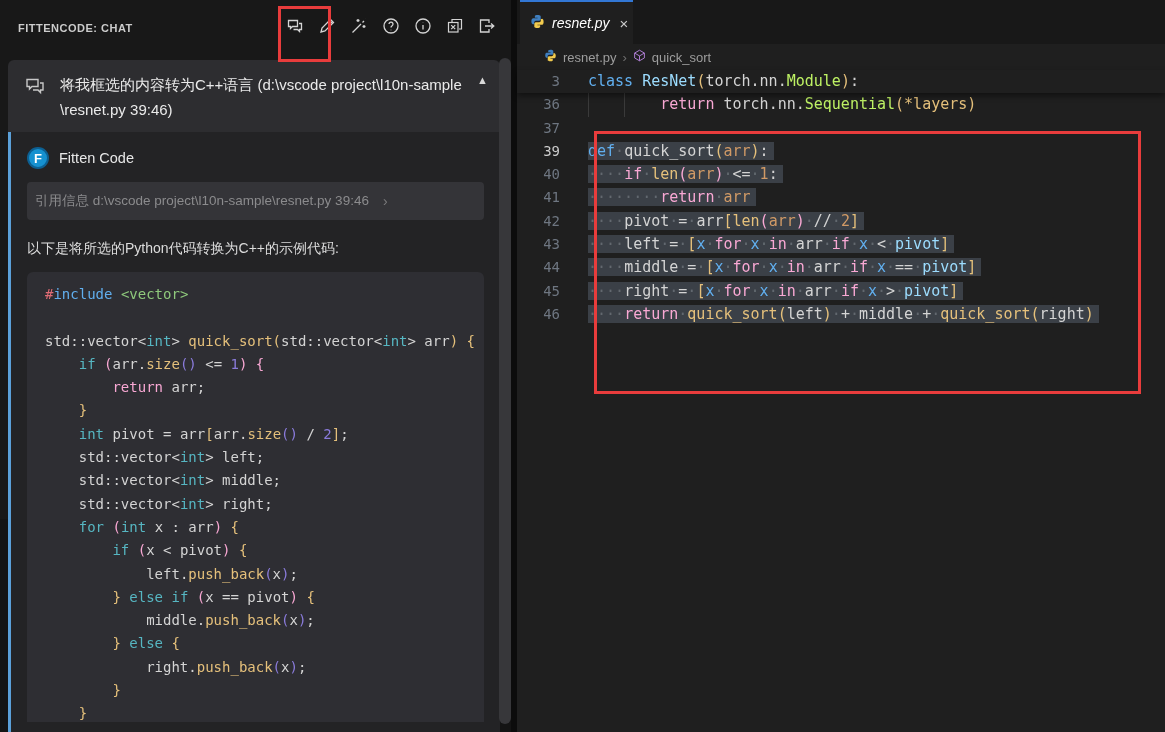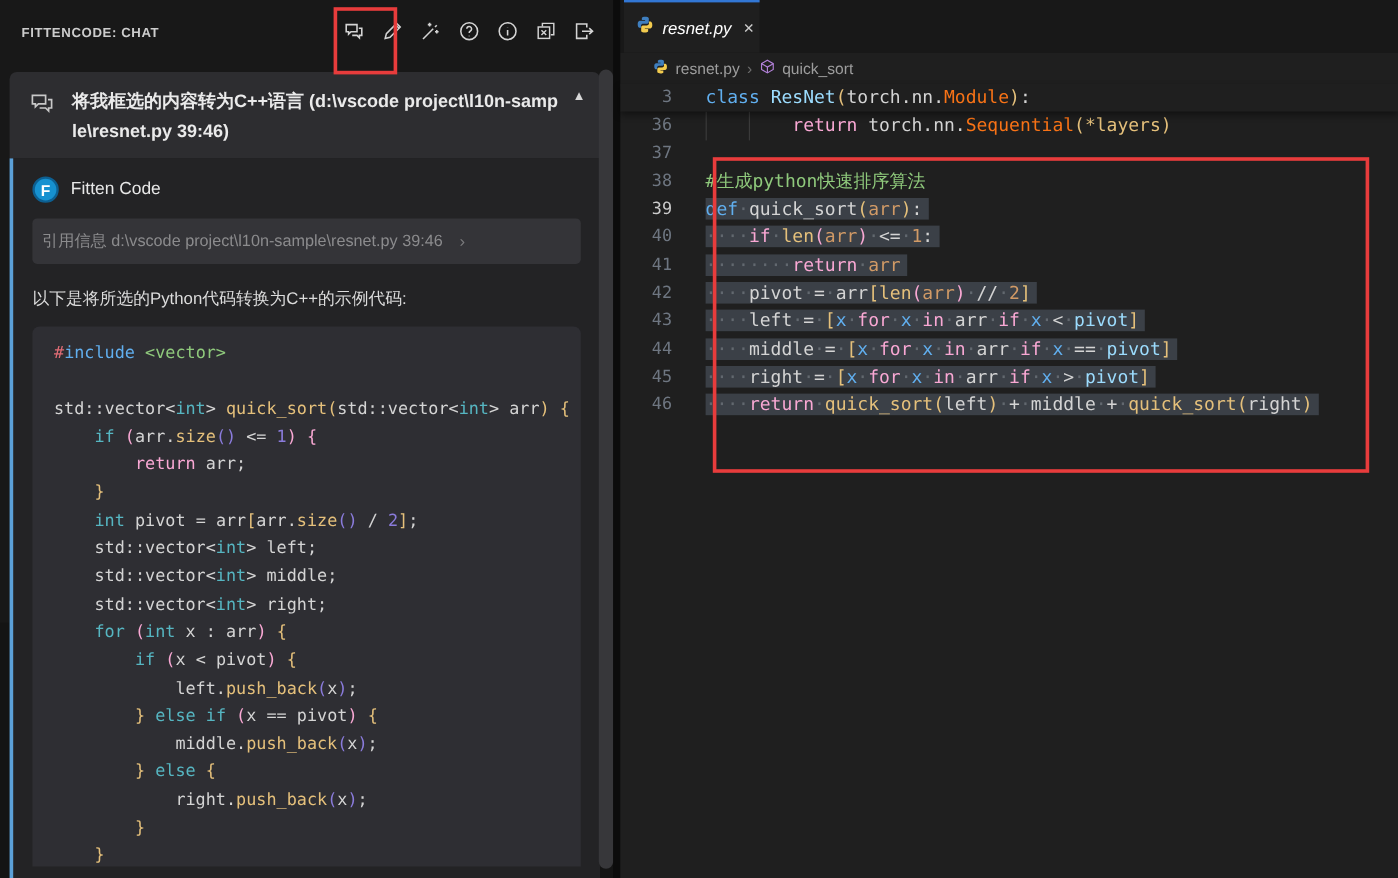--- a/index.html
+++ b/index.html
@@ -9,21 +9,21 @@
   
   #chat-panel { position:absolute; left:0; top:0; width:512px; height:519px; background:#181818; }
   #chat-header { position:absolute; left:0; top:0; width:512px; height:56px; display:flex; align-items:center; }
   #chat-title { margin-left:18px; font-size:11px; font-weight:700; letter-spacing:.5px; color:#cccccc; }
   #chat-toolbar { position:absolute; left:286px; top:17px; display:flex; gap:14px; align-items:center; }
   .tbicon { width:18px; height:18px; color:#d4d4d4; cursor:pointer; display:flex; align-items:center; justify-content:center; }
   .tbicon svg { width:18px; height:18px; }
 
   #question-card { position:absolute; left:8px; top:60px; width:492px; min-height:72px;
     background:#2d2d30; border-radius:6px 6px 0 0; padding:12px 14px 10px 14px; }
-  #question-text { color:#eaeaea; font-weight:700; font-size:15px; line-height:25px; word-break:break-all; padding:0 18px 0 38px; }
+  #question-text { color:#eaeaea; font-weight:400; font-size:15px; line-height:25px; word-break:break-all; padding:0 18px 0 38px; }
   #qcard-icon { position:absolute; left:16px; top:15px; width:22px; height:22px; color:#c8c8c8; }
   #qcard-collapse { position:absolute; right:12px; top:14px; color:#d8d8d8; font-size:11px; }
 
   #response-card { position:absolute; left:8px; top:132px; width:492px; height:600px;
     background:#232325; border-left:3px solid #5ba0d8; }
   #bot-row { display:flex; align-items:center; gap:10px; padding:15px 16px 13px 16px; }
   #bot-logo { width:22px; height:22px; border-radius:50%; background:#1691d0; color:#ffffff;
     font-weight:700; font-size:13px; display:flex; align-items:center; justify-content:center;
     border:2px solid #0d5f91; }
   #bot-name { color:#e8e8e8; font-size:14.5px; }
@@ -54,21 +54,21 @@
 
   .crow { display:flex; height:23.3px; line-height:23.3px; font-family:"DejaVu Sans Mono", monospace; font-size:15px; white-space:pre; }
   .gut { width:69px; text-align:right; padding-right:26px; color:#6e7681; font-size:14px; flex:none; }
   .gut.cur { color:#cccccc; }
   .ctext { position:relative; padding-left:2px; }
   .sel { background:#3b4047; padding-right:5px; }
   .guide { position:absolute; top:0; width:1px; height:23.3px; background:#3a3a3a; }
 
   
   .t-w{color:#d4d4d4}.t-mg{color:#f9a8d4}.t-bl{color:#61afef}.t-cy{color:#56b6c2}
-  .t-tl{color:#f97316}.t-gr{color:#8fc97c}.t-yl{color:#e5c07b}.t-or{color:#d19a66}
+  .t-tl{color:#bef264}.t-gr{color:#8fc97c}.t-yl{color:#e5c07b}.t-or{color:#d19a66}
   .t-pk{color:#e06c75}.t-vi{color:#8a7bdb}.t-lb{color:#9cdcfe}.t-ws{color:#62686f}
 
   
   #red-box-toolbar { position:absolute; left:278px; top:6px; width:53px; height:56px;
     border:3px solid #e83c3c; z-index:9; pointer-events:none; }
   #red-box-editor { position:absolute; left:594px; top:131px; width:547px; height:263px;
     border:3px solid #e83c3c; z-index:9; pointer-events:none; }
 </style>
 </head>
 <body>
@@ -192,21 +192,20 @@
     <span>quick_sort</span>
   </div>
 
   <div id="editor-body">
     <div id="sticky-row">
         <div class="crow"><div class="gut">3</div><div class="ctext"><span class="t-bl">class</span><span class="t-w"> </span><span class="t-lb">ResNet</span><span class="t-yl">(</span><span class="t-w">torch</span><span class="t-w">.</span><span class="t-w">nn</span><span class="t-w">.</span><span class="t-tl">Module</span><span class="t-yl">)</span><span class="t-w">:</span></div></div>
       </div>
     <div id="code-rows">
         <div class="crow"><div class="gut">36</div><div class="ctext"><span class="guide" style="left: 2px;"></span><span class="guide" style="left: 38px;"></span><span class="t-w">        </span><span class="t-mg">return</span><span class="t-w"> </span><span class="t-w">torch</span><span class="t-w">.</span><span class="t-w">nn</span><span class="t-w">.</span><span class="t-tl">Sequential</span><span class="t-yl">(</span><span class="t-yl">*layers</span><span class="t-yl">)</span></div></div>
         <div class="crow"><div class="gut">37</div><div class="ctext"></div></div>
-        <div class="crow"><div class="gut">38</div><div class="ctext"><span class="t-gr">#生成python快速排序算法</span></div></div>
         <div class="crow"><div class="gut cur">39</div><div class="ctext"><span class="sel"><span class="t-bl">def</span><span class="t-ws">·</span><span class="t-w">quick_sort</span><span class="t-yl">(</span><span class="t-or">arr</span><span class="t-yl">)</span><span class="t-w">:</span></span></div></div>
         <div class="crow"><div class="gut">40</div><div class="ctext"><span class="sel"><span class="t-ws">····</span><span class="t-mg">if</span><span class="t-ws">·</span><span class="t-yl">len</span><span class="t-mg">(</span><span class="t-or">arr</span><span class="t-mg">)</span><span class="t-ws">·</span><span class="t-w">&lt;=</span><span class="t-ws">·</span><span class="t-or">1</span><span class="t-w">:</span></span></div></div>
         <div class="crow"><div class="gut">41</div><div class="ctext"><span class="sel"><span class="t-ws">········</span><span class="t-mg">return</span><span class="t-ws">·</span><span class="t-or">arr</span></span></div></div>
         <div class="crow"><div class="gut">42</div><div class="ctext"><span class="sel"><span class="t-ws">····</span><span class="t-w">pivot</span><span class="t-ws">·</span><span class="t-w">=</span><span class="t-ws">·</span><span class="t-w">arr</span><span class="t-yl">[</span><span class="t-yl">len</span><span class="t-mg">(</span><span class="t-or">arr</span><span class="t-mg">)</span><span class="t-ws">·</span><span class="t-w">//</span><span class="t-ws">·</span><span class="t-or">2</span><span class="t-yl">]</span></span></div></div>
         <div class="crow"><div class="gut">43</div><div class="ctext"><span class="sel"><span class="t-ws">····</span><span class="t-w">left</span><span class="t-ws">·</span><span class="t-w">=</span><span class="t-ws">·</span><span class="t-yl">[</span><span class="t-bl">x</span><span class="t-ws">·</span><span class="t-mg">for</span><span class="t-ws">·</span><span class="t-bl">x</span><span class="t-ws">·</span><span class="t-mg">in</span><span class="t-ws">·</span><span class="t-w">arr</span><span class="t-ws">·</span><span class="t-mg">if</span><span class="t-ws">·</span><span class="t-bl">x</span><span class="t-ws">·</span><span class="t-w">&lt;</span><span class="t-ws">·</span><span class="t-lb">pivot</span><span class="t-yl">]</span></span></div></div>
         <div class="crow"><div class="gut">44</div><div class="ctext"><span class="sel"><span class="t-ws">····</span><span class="t-w">middle</span><span class="t-ws">·</span><span class="t-w">=</span><span class="t-ws">·</span><span class="t-yl">[</span><span class="t-bl">x</span><span class="t-ws">·</span><span class="t-mg">for</span><span class="t-ws">·</span><span class="t-bl">x</span><span class="t-ws">·</span><span class="t-mg">in</span><span class="t-ws">·</span><span class="t-w">arr</span><span class="t-ws">·</span><span class="t-mg">if</span><span class="t-ws">·</span><span class="t-bl">x</span><span class="t-ws">·</span><span class="t-w">==</span><span class="t-ws">·</span><span class="t-lb">pivot</span><span class="t-yl">]</span></span></div></div>
         <div class="crow"><div class="gut">45</div><div class="ctext"><span class="sel"><span class="t-ws">····</span><span class="t-w">right</span><span class="t-ws">·</span><span class="t-w">=</span><span class="t-ws">·</span><span class="t-yl">[</span><span class="t-bl">x</span><span class="t-ws">·</span><span class="t-mg">for</span><span class="t-ws">·</span><span class="t-bl">x</span><span class="t-ws">·</span><span class="t-mg">in</span><span class="t-ws">·</span><span class="t-w">arr</span><span class="t-ws">·</span><span class="t-mg">if</span><span class="t-ws">·</span><span class="t-bl">x</span><span class="t-ws">·</span><span class="t-w">&gt;</span><span class="t-ws">·</span><span class="t-lb">pivot</span><span class="t-yl">]</span></span></div></div>
         <div class="crow"><div class="gut">46</div><div class="ctext"><span class="sel"><span class="t-ws">····</span><span class="t-mg">return</span><span class="t-ws">·</span><span class="t-yl">quick_sort</span><span class="t-yl">(</span><span class="t-w">left</span><span class="t-yl">)</span><span class="t-ws">·</span><span class="t-w">+</span><span class="t-ws">·</span><span class="t-w">middle</span><span class="t-ws">·</span><span class="t-w">+</span><span class="t-ws">·</span><span class="t-yl">quick_sort</span><span class="t-yl">(</span><span class="t-w">right</span><span class="t-yl">)</span></span></div></div>
       </div>
   </div>

